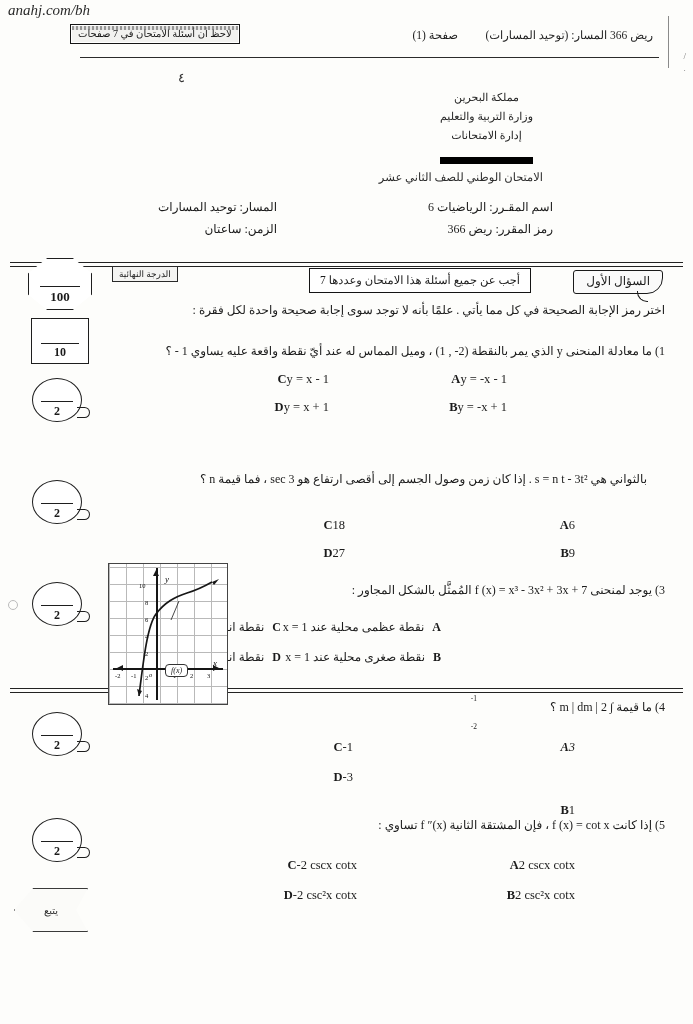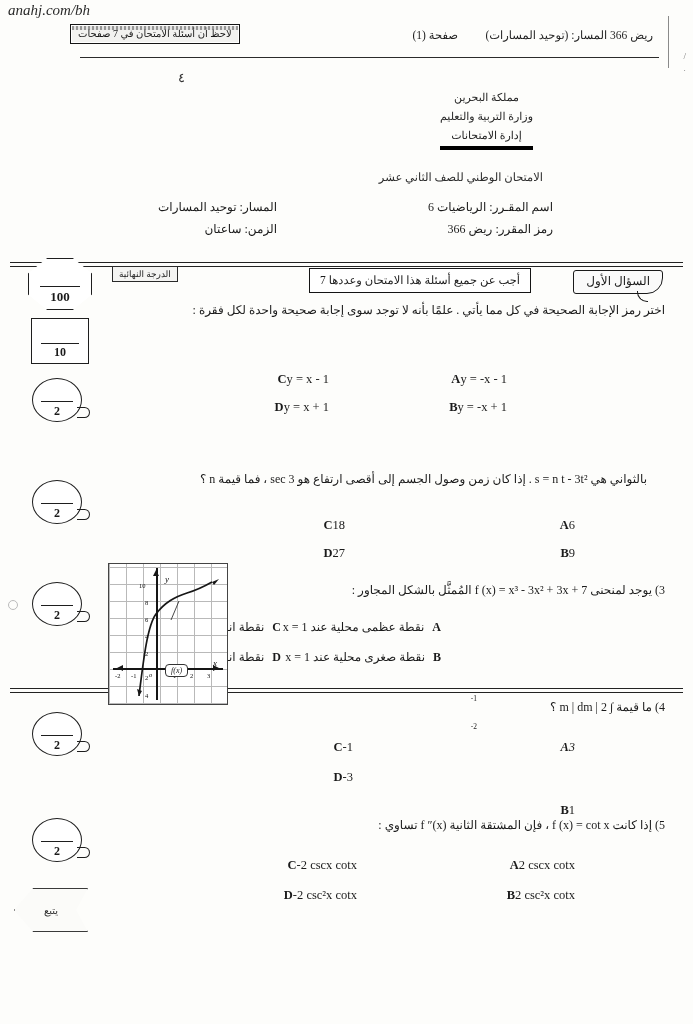--- a/index.html
+++ b/index.html
@@ -60,21 +60,21 @@
   .hdr-rule{
     position:absolute;left:80px;right:34px;top:57px;height:1px;background:#2b2b2b;
   }
 
   
   .ministry{
     position:absolute;right:160px;top:88px;
     text-align:center;font-size:11px;line-height:19px;
     color:#262626;
   }
-  .ministry .u{border-bottom:4px solid #000000;padding-bottom:1px;}
+  .ministry .u{border-bottom:7px solid #000000;padding-bottom:12px;}
   .exam-title{
     position:absolute;right:150px;top:170px;
     font-size:11.5px;color:#2b2b2b;text-align:center;
   }
   .arabic-num{
     position:absolute;left:178px;top:70px;font-size:13px;color:#333;
   }
 
   
   .meta{
@@ -261,20 +261,23 @@
     <div class="val">2</div>
   </div>
   <div class="circ" style="left:32px;top:818px;">
     <div class="bar"></div>
     <div class="val">2</div>
   </div>
 
   <div class="dot"></div>
   <div class="arrow-follow">يتبع</div>
 
+  <div class="q" style="right:28px;top:344px;">
+    <span>1</span><span>) </span><span class="qtext">ما معادلة المنحنى y الذي يمر بالنقطة (2- , 1) ، وميل المماس له عند أيّ نقطة واقعة عليه يساوي 1 -  ؟</span>
+  </div>
   <div class="opt" style="right:186px;top:372px;">
     <span class="lab">A</span><span>y = -x - 1</span>
   </div>
   <div class="opt" style="right:186px;top:400px;">
     <span class="lab">B</span><span>y = -x + 1</span>
   </div>
   <div class="opt" style="right:364px;top:372px;">
     <span class="lab">C</span><span>y = x - 1</span>
   </div>
   <div class="opt" style="right:364px;top:400px;">

